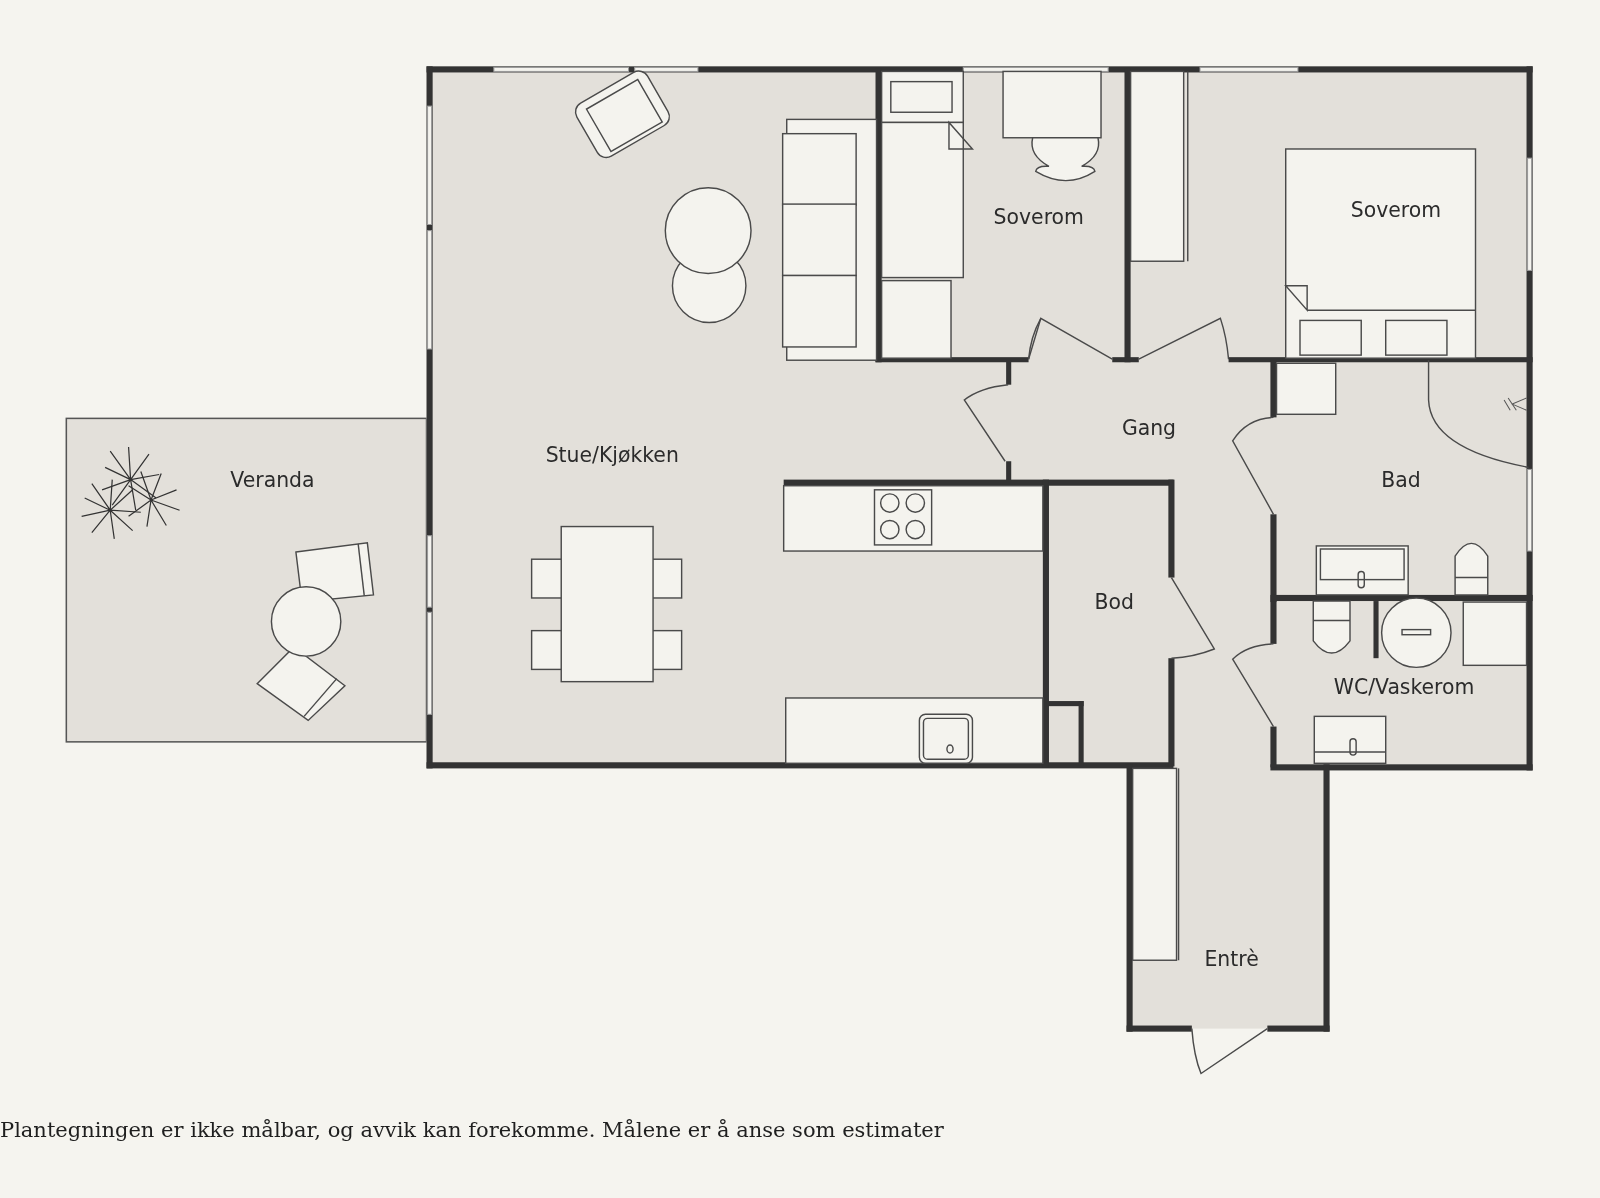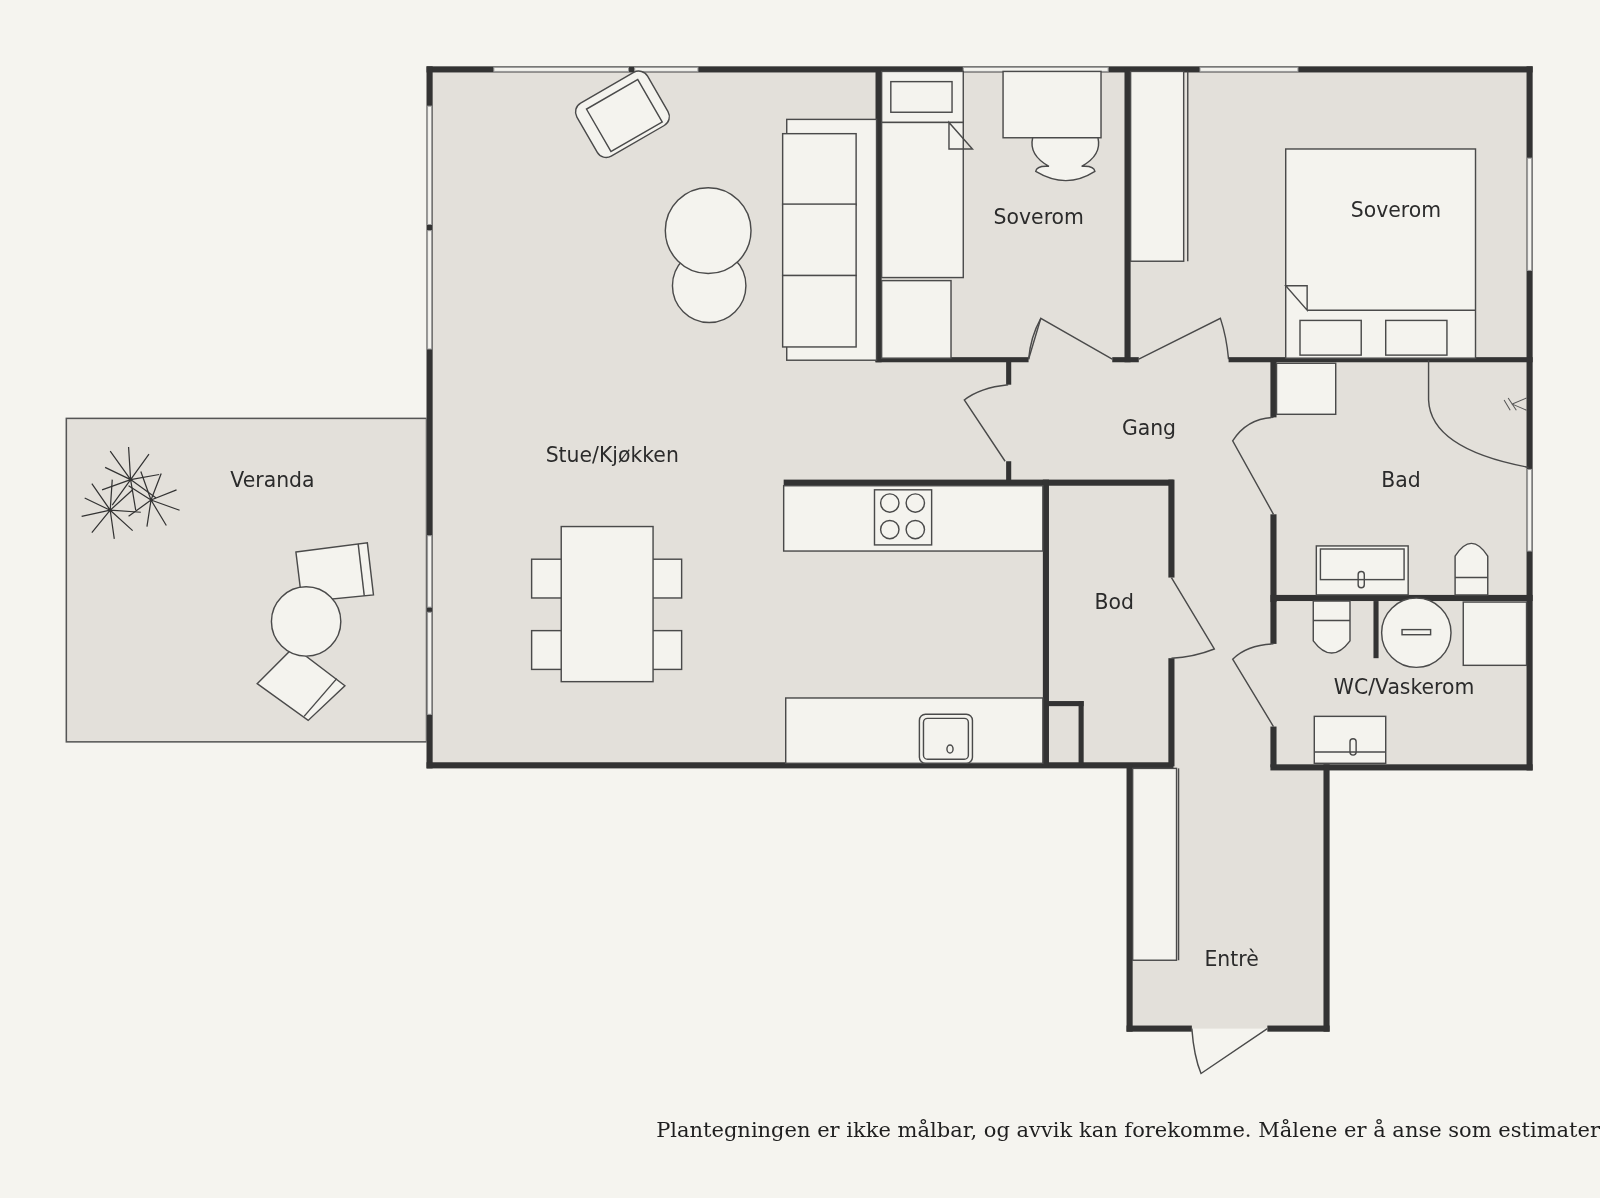--- a/index.html
+++ b/index.html
@@ -4,21 +4,21 @@
 <style>
   html, body { margin: 0; padding: 0; }
   body { width: 1600px; height: 1198px; background: #f5f4ef; overflow: hidden; position: relative; }
   #plan { position: absolute; left: 0; top: 0; width: 1600px; height: 1198px; }
   .floor { fill: #e3e0da; }
   .wall { fill: #333333; }
   .furn { fill: #f4f3ee; stroke: #4a4a4a; stroke-width: 1.4; }
   .line { fill: none; stroke: #4a4a4a; stroke-width: 1.4; }
   .win { fill: #f4f3ee; stroke: #9a9a9a; stroke-width: 1; }
   .room-label { font-family: "DejaVu Sans", sans-serif; font-size: 20px; fill: #2b2b2b; }
-  .caption { position: absolute; left: 0; width: 1600px; top: 1118px; text-align: right;
+  .caption { position: absolute; left: 0; width: 1600px; top: 1118px; text-align: left;
     font-family: "DejaVu Serif", serif; font-size: 21px; color: #1f1f1f; }
 </style>
 </head>
 <body>
 
 <svg id="plan" viewBox="0 0 1568 1174" preserveAspectRatio="none">
 
   <g>
     <rect class="floor" x="65" y="410" width="353" height="317" stroke="#555" stroke-width="1.5"></rect>
     <g stroke="#333" stroke-width="1.2" fill="none">

